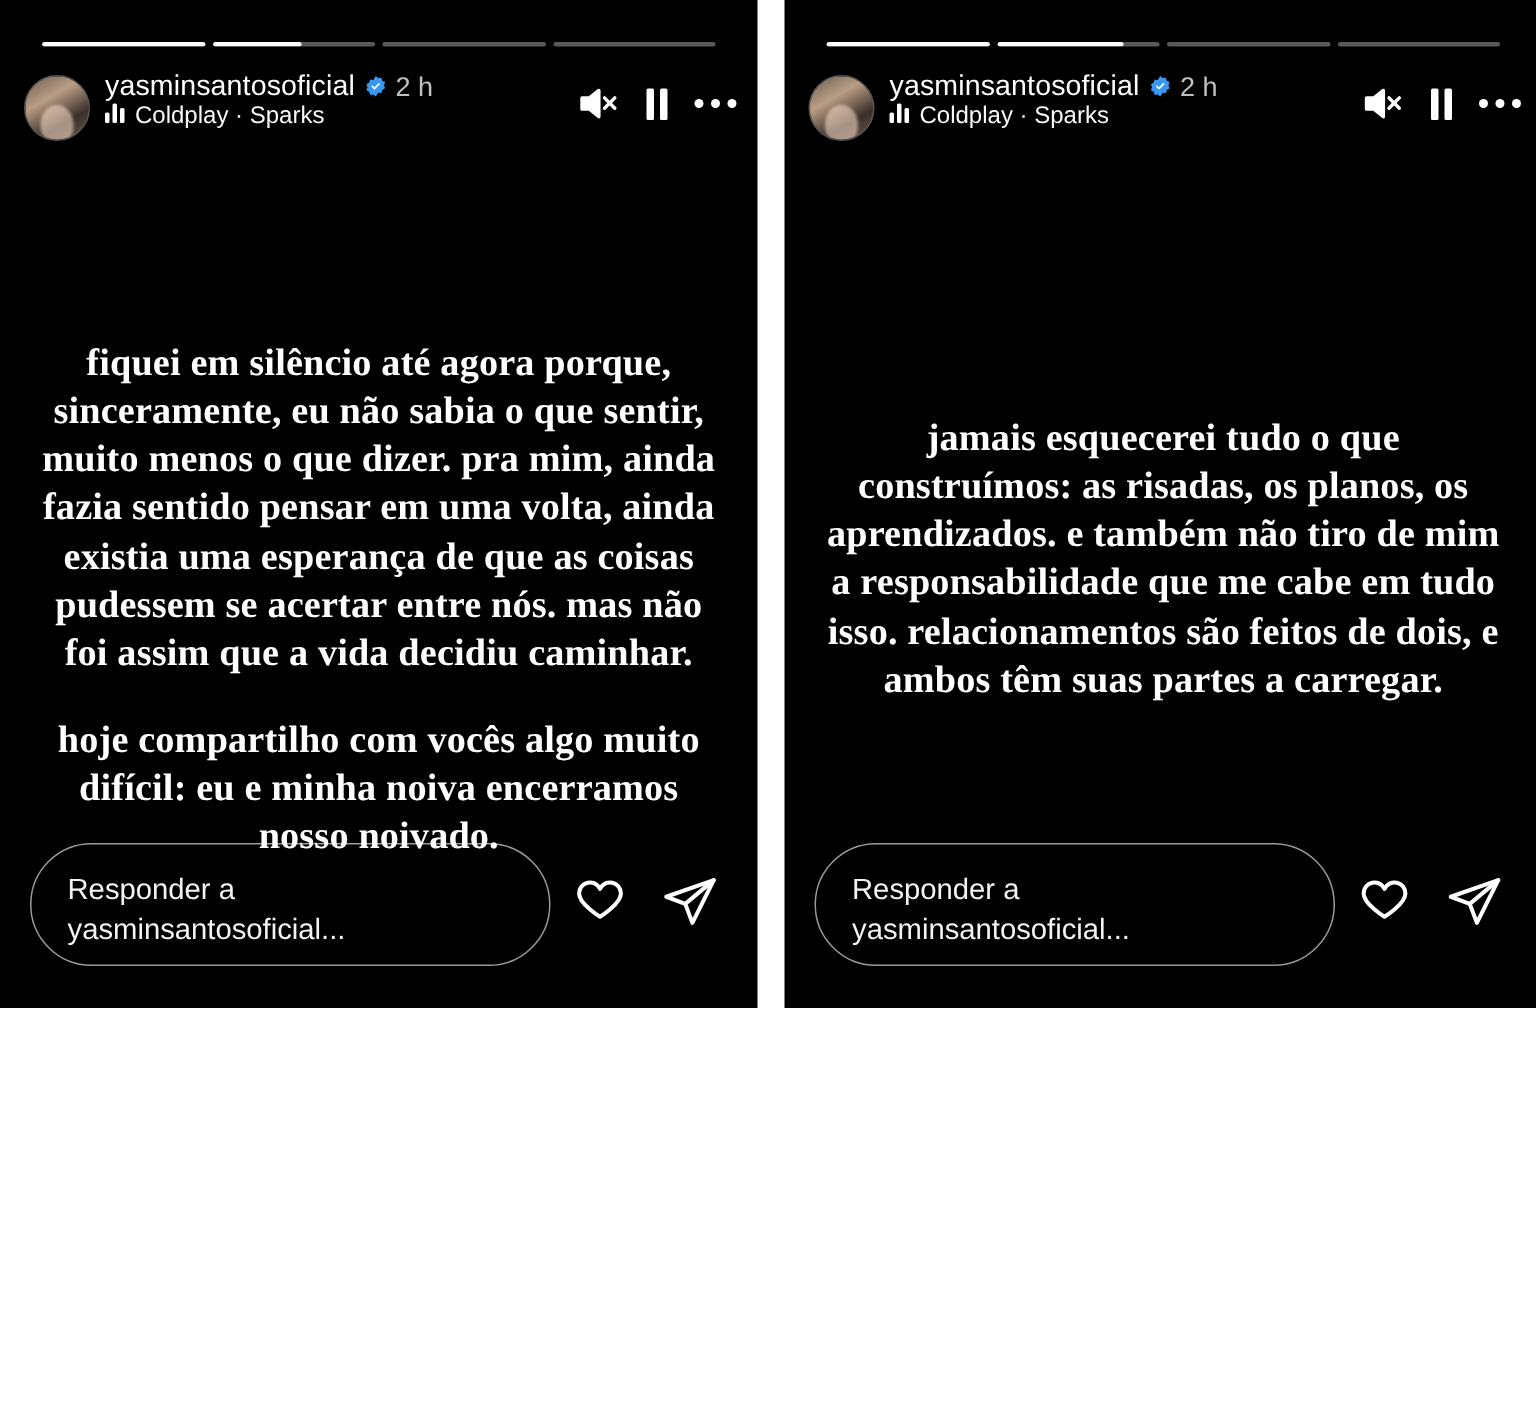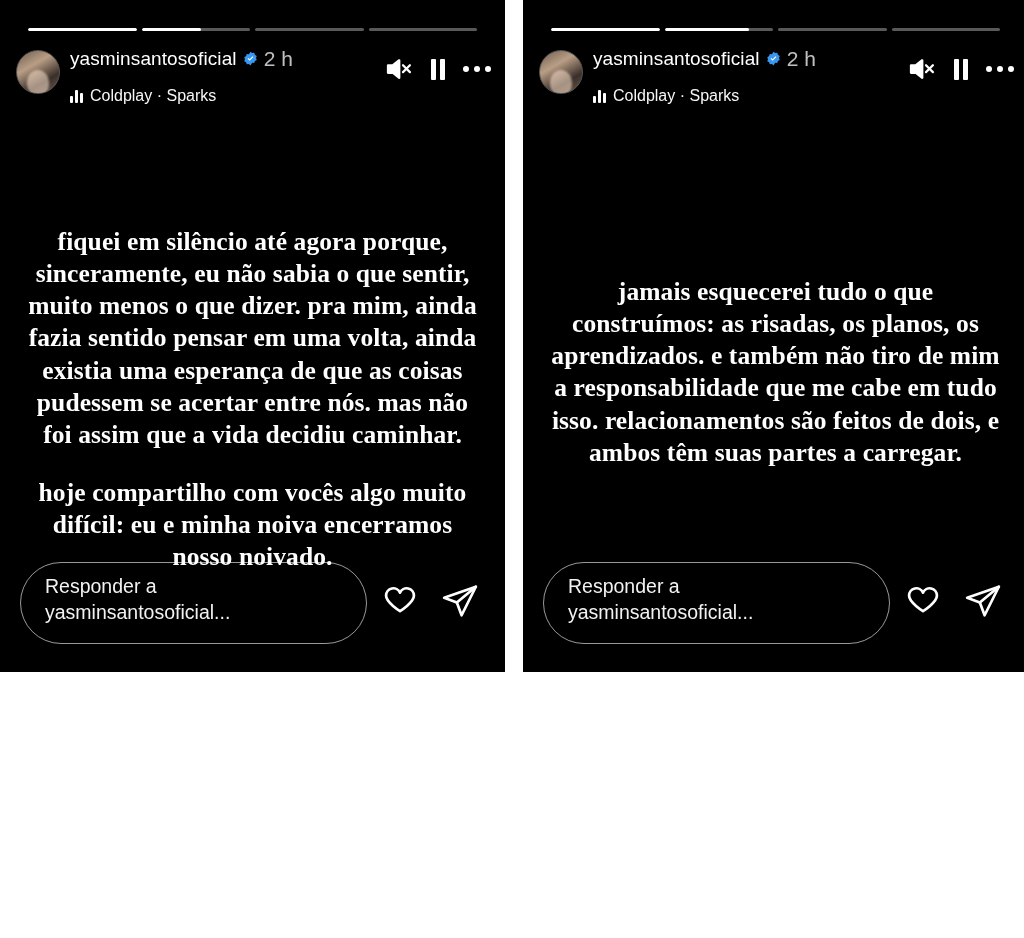--- a/index.html
+++ b/index.html
@@ -109,29 +109,29 @@
     letter-spacing: 0.1px;
     white-space: nowrap;
   }
   .verified {
     width: 15px;
     height: 15px;
     flex: 0 0 auto;
   }
   .time-ago {
     color: rgba(255,255,255,0.75);
-    font-size: 21px;
+    font-size: 18px;
     white-space: nowrap;
     text-align: right;
   }
   .music-row {
     display: flex;
-    align-items: center;
+    align-items: flex-start;
     gap: 6px;
-    margin-top: 18px;
+    margin-top: 2px;
   }
   .music-bars {
     display: inline-flex;
     align-items: flex-end;
     gap: 2px;
     height: 13px;
     width: 14px;
   }
   .music-bars i {
     display: block;
@@ -235,21 +235,21 @@
     align-items: center;
     gap: 14px;
     z-index: 6;
   }
   .reply-box {
     flex: 1 1 auto;
     min-height: 82px;
     border: 1.6px solid rgba(255,255,255,0.6);
     border-radius: 42px;
     display: flex;
-    align-items: flex-start;
+    align-items: flex-end;
     padding: 10px 24px;
     box-sizing: border-box;
   }
   .reply-text {
     color: #ffffff;
     font-size: 19.5px;
     line-height: 1.35;
     opacity: 0.95;
     word-break: break-word;
     max-width: 230px;

